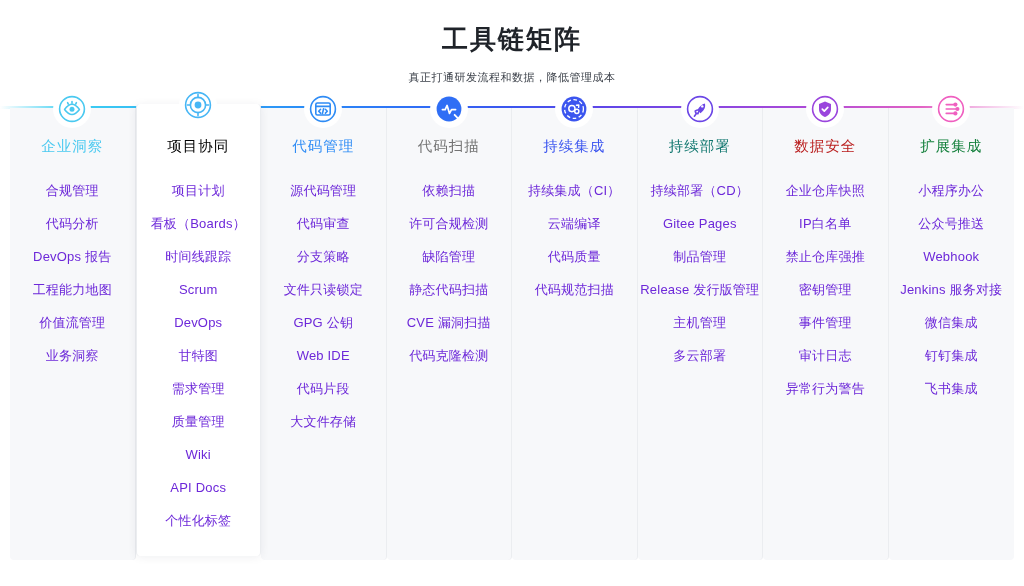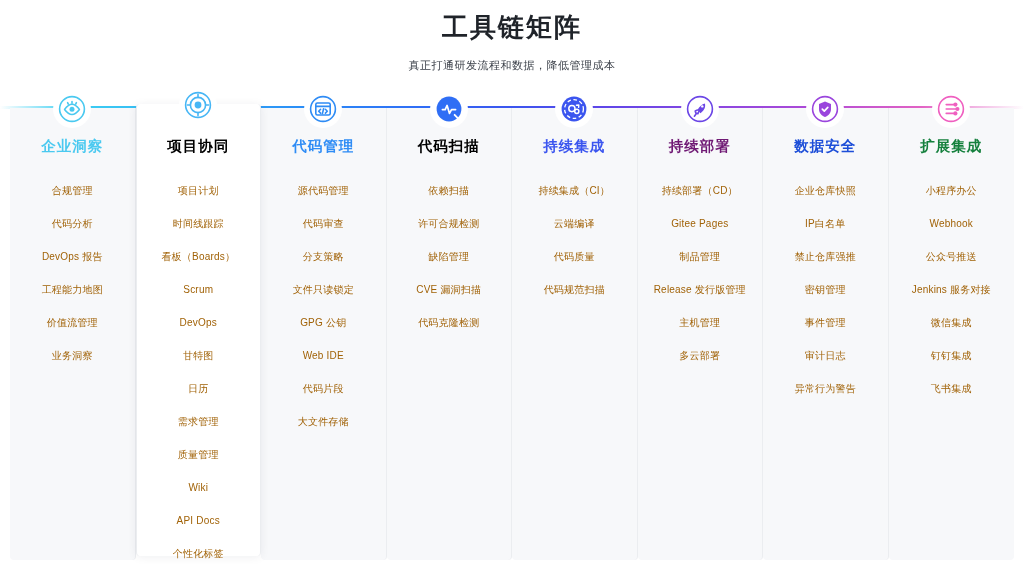--- a/index.html
+++ b/index.html
@@ -16,21 +16,21 @@
   }
   .page {
     position: relative;
     width: 1024px;
     height: 586px;
     background: #ffffff;
   }
 
   
   .header {
-    padding-top: 10px;
+    padding-top: 22px;
     text-align: center;
   }
   .page-title {
     font-size: 26px;
     font-weight: bold;
     color: #1f2329;
     letter-spacing: 2px;
     margin: 0;
     line-height: 34px;
   }
@@ -94,28 +94,28 @@
   .col.tall {
     background: #ffffff;
     box-shadow: 0 1px 10px rgba(15, 30, 60, 0.07);
     border-left: 1px solid #ebedf0;
     border-right: 1px solid #ebedf0;
     z-index: 3;
     border-radius: 4px;
   }
   .col-title {
     font-size: 14.5px;
-    font-weight: bold;
+    font-weight: normal;
     letter-spacing: 1px;
     line-height: 20px;
     margin-bottom: 18px;
   }
   .col-item {
-    font-size: 10px;
-    color: #a16207;
+    font-size: 13px;
+    color: #6d28d9;
     line-height: 17px;
     padding: 8px 2px;
     letter-spacing: 0.2px;
     white-space: nowrap;
   }
 
   
   .node {
     position: absolute;
     top: -18px;
@@ -169,26 +169,25 @@
         <div class="node">
           <svg width="28" height="28" viewBox="0 0 28 28" aria-hidden="true">
             <circle cx="14" cy="14" r="12.4" stroke="#47b6f5" fill="none" stroke-width="1.6" stroke-linecap="round" stroke-linejoin="round"></circle>
             <circle cx="14" cy="14" r="7.6" stroke="#47b6f5" fill="none" stroke-width="1.6" stroke-linecap="round" stroke-linejoin="round"></circle>
             <circle cx="14" cy="14" r="3.4" fill="#47b6f5"></circle>
             <path d="M14 3.4v3M14 24.6v-3M3.4 14h3M24.6 14h-3" stroke="#47b6f5" fill="none" stroke-width="1.6" stroke-linecap="round" stroke-linejoin="round"></path>
           </svg>
         </div>
         <div class="col-title" style="color: #000000;">项目协同</div>
         <div class="col-item">项目计划</div>
+        <div class="col-item">看板（Boards）</div>
         <div class="col-item">时间线跟踪</div>
-        <div class="col-item">看板（Boards）</div>
         <div class="col-item">Scrum</div>
         <div class="col-item">DevOps</div>
         <div class="col-item">甘特图</div>
-        <div class="col-item">日历</div>
         <div class="col-item">需求管理</div>
         <div class="col-item">质量管理</div>
         <div class="col-item">Wiki</div>
         <div class="col-item">API Docs</div>
         <div class="col-item">个性化标签</div>
       </div>
       <div class="col" style="height: 452px;">
         <div class="node">
           <svg width="28" height="28" viewBox="0 0 28 28" aria-hidden="true">
             <circle cx="14" cy="14" r="12.4" stroke="#2f8cf5" fill="none" stroke-width="1.6" stroke-linecap="round" stroke-linejoin="round"></circle>
@@ -208,24 +207,25 @@
         <div class="col-item">大文件存储</div>
       </div>
       <div class="col" style="height: 452px;">
         <div class="node">
           <svg width="28" height="28" viewBox="0 0 28 28" aria-hidden="true">
             <circle cx="14" cy="14" r="12.4" fill="#2f6ef5"></circle>
             <path d="M7.4 14.6h2.8l1.9-4.2 2.4 8 2-3.8h4.1" stroke="#ffffff" fill="none" stroke-width="1.7" stroke-linecap="round" stroke-linejoin="round"></path>
             <path d="M19.6 19.8l3.4 3.6" stroke="#ffffff" stroke-width="1.8" stroke-linecap="round"></path>
           </svg>
         </div>
-        <div class="col-title" style="color: #000000;">代码扫描</div>
+        <div class="col-title" style="color: #737373;">代码扫描</div>
         <div class="col-item">依赖扫描</div>
         <div class="col-item">许可合规检测</div>
         <div class="col-item">缺陷管理</div>
+        <div class="col-item">静态代码扫描</div>
         <div class="col-item">CVE 漏洞扫描</div>
         <div class="col-item">代码克隆检测</div>
       </div>
       <div class="col" style="height: 452px;">
         <div class="node">
           <svg width="28" height="28" viewBox="0 0 28 28" aria-hidden="true">
             <circle cx="14" cy="14" r="12.4" fill="#3b55ef"></circle>
             <circle cx="14" cy="14" r="9.4" stroke="#ffffff" fill="none" stroke-width="1.3" stroke-dasharray="3.6 2.6"></circle>
             <circle cx="11.9" cy="13.6" r="3.1" stroke="#ffffff" fill="none" stroke-width="1.5"></circle>
             <circle cx="16.8" cy="16.3" r="2.1" stroke="#ffffff" fill="none" stroke-width="1.5"></circle>
@@ -241,59 +241,59 @@
       <div class="col" style="height: 452px;">
         <div class="node">
           <svg width="28" height="28" viewBox="0 0 28 28" aria-hidden="true">
             <circle cx="14" cy="14" r="12.4" stroke="#6b46e6" fill="none" stroke-width="1.6" stroke-linecap="round" stroke-linejoin="round"></circle>
             <path d="M18.8 8.6c1.2 3.2-.6 7-4.3 9.6l-3.1-3.1C13.6 11.6 16 9.4 18.8 8.6z" fill="#6b46e6"></path>
             <path d="M11.4 15.1l-2.2.9.6 2.1 2.1.6.9-2.2" stroke="#6b46e6" fill="none" stroke-width="1.6" stroke-linecap="round" stroke-linejoin="round"></path>
             <circle cx="16.3" cy="11.4" r="1.2" fill="#ffffff"></circle>
             <path d="M10.4 18.6l-2 2.6" stroke="#6b46e6" fill="none" stroke-width="1.6" stroke-linecap="round" stroke-linejoin="round"></path>
           </svg>
         </div>
-        <div class="col-title" style="color: #701a75;">持续部署</div>
+        <div class="col-title" style="color: #0f766e;">持续部署</div>
         <div class="col-item">持续部署（CD）</div>
         <div class="col-item">Gitee Pages</div>
         <div class="col-item">制品管理</div>
         <div class="col-item">Release 发行版管理</div>
         <div class="col-item">主机管理</div>
         <div class="col-item">多云部署</div>
       </div>
       <div class="col" style="height: 452px;">
         <div class="node">
           <svg width="28" height="28" viewBox="0 0 28 28" aria-hidden="true">
             <circle cx="14" cy="14" r="12.4" stroke="#9a45dd" fill="none" stroke-width="1.6" stroke-linecap="round" stroke-linejoin="round"></circle>
             <path d="M14 6.6l6 2.4v5c0 4-2.5 6.7-6 7.9-3.5-1.2-6-3.9-6-7.9v-5z" fill="#9a45dd"></path>
             <path d="M11.3 14.2l2 2 3.5-3.8" stroke="#ffffff" fill="none" stroke-width="1.7" stroke-linecap="round" stroke-linejoin="round"></path>
           </svg>
         </div>
-        <div class="col-title" style="color: #1d4ed8;">数据安全</div>
+        <div class="col-title" style="color: #b91c1c;">数据安全</div>
         <div class="col-item">企业仓库快照</div>
         <div class="col-item">IP白名单</div>
         <div class="col-item">禁止仓库强推</div>
         <div class="col-item">密钥管理</div>
         <div class="col-item">事件管理</div>
         <div class="col-item">审计日志</div>
         <div class="col-item">异常行为警告</div>
       </div>
       <div class="col" style="height: 452px;">
         <div class="node">
           <svg width="28" height="28" viewBox="0 0 28 28" aria-hidden="true">
             <circle cx="14" cy="14" r="12.4" stroke="#ef5fc0" fill="none" stroke-width="1.6" stroke-linecap="round" stroke-linejoin="round"></circle>
             <path d="M9.2 9.6h7.4M9.2 14h9.4M9.2 18.4h7.4" stroke="#ef5fc0" fill="none" stroke-width="1.6" stroke-linecap="round" stroke-linejoin="round"></path>
             <circle cx="18.4" cy="9.6" r="2.1" fill="#ef5fc0"></circle>
             <circle cx="20.4" cy="14" r="2.1" fill="#ef5fc0"></circle>
             <circle cx="18.4" cy="18.4" r="2.1" fill="#ef5fc0"></circle>
           </svg>
         </div>
         <div class="col-title" style="color: #15803d;">扩展集成</div>
         <div class="col-item">小程序办公</div>
+        <div class="col-item">公众号推送</div>
         <div class="col-item">Webhook</div>
-        <div class="col-item">公众号推送</div>
         <div class="col-item">Jenkins 服务对接</div>
         <div class="col-item">微信集成</div>
         <div class="col-item">钉钉集成</div>
         <div class="col-item">飞书集成</div>
       </div>
     </div>
 
 </div>
 
 </body></html>

